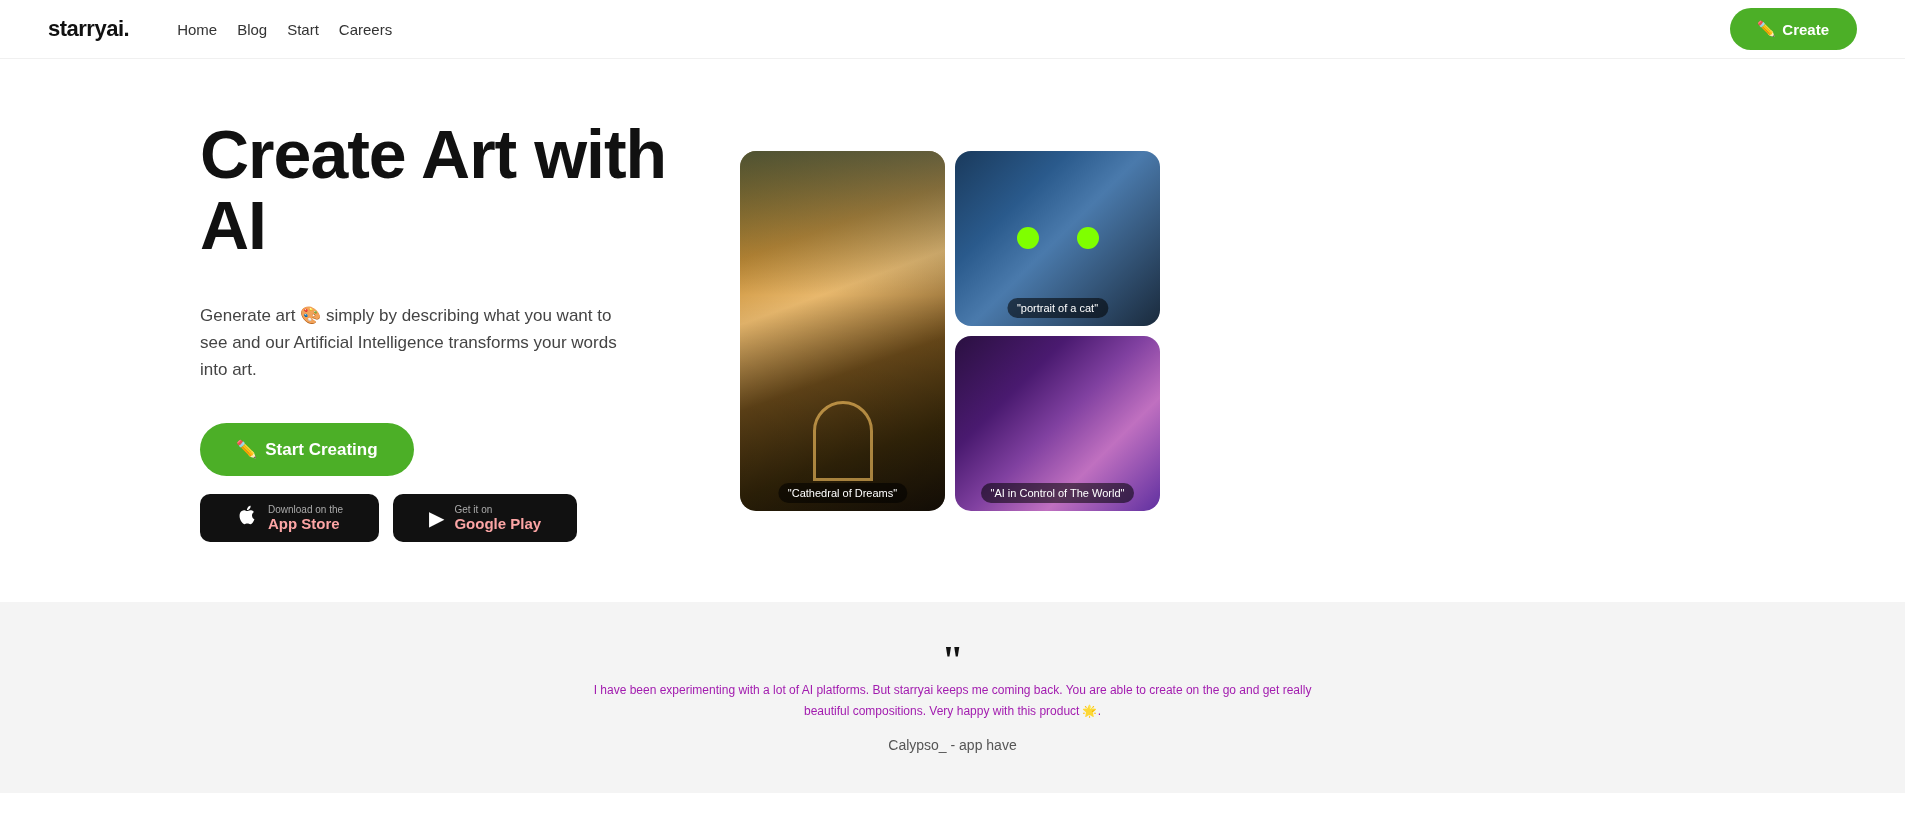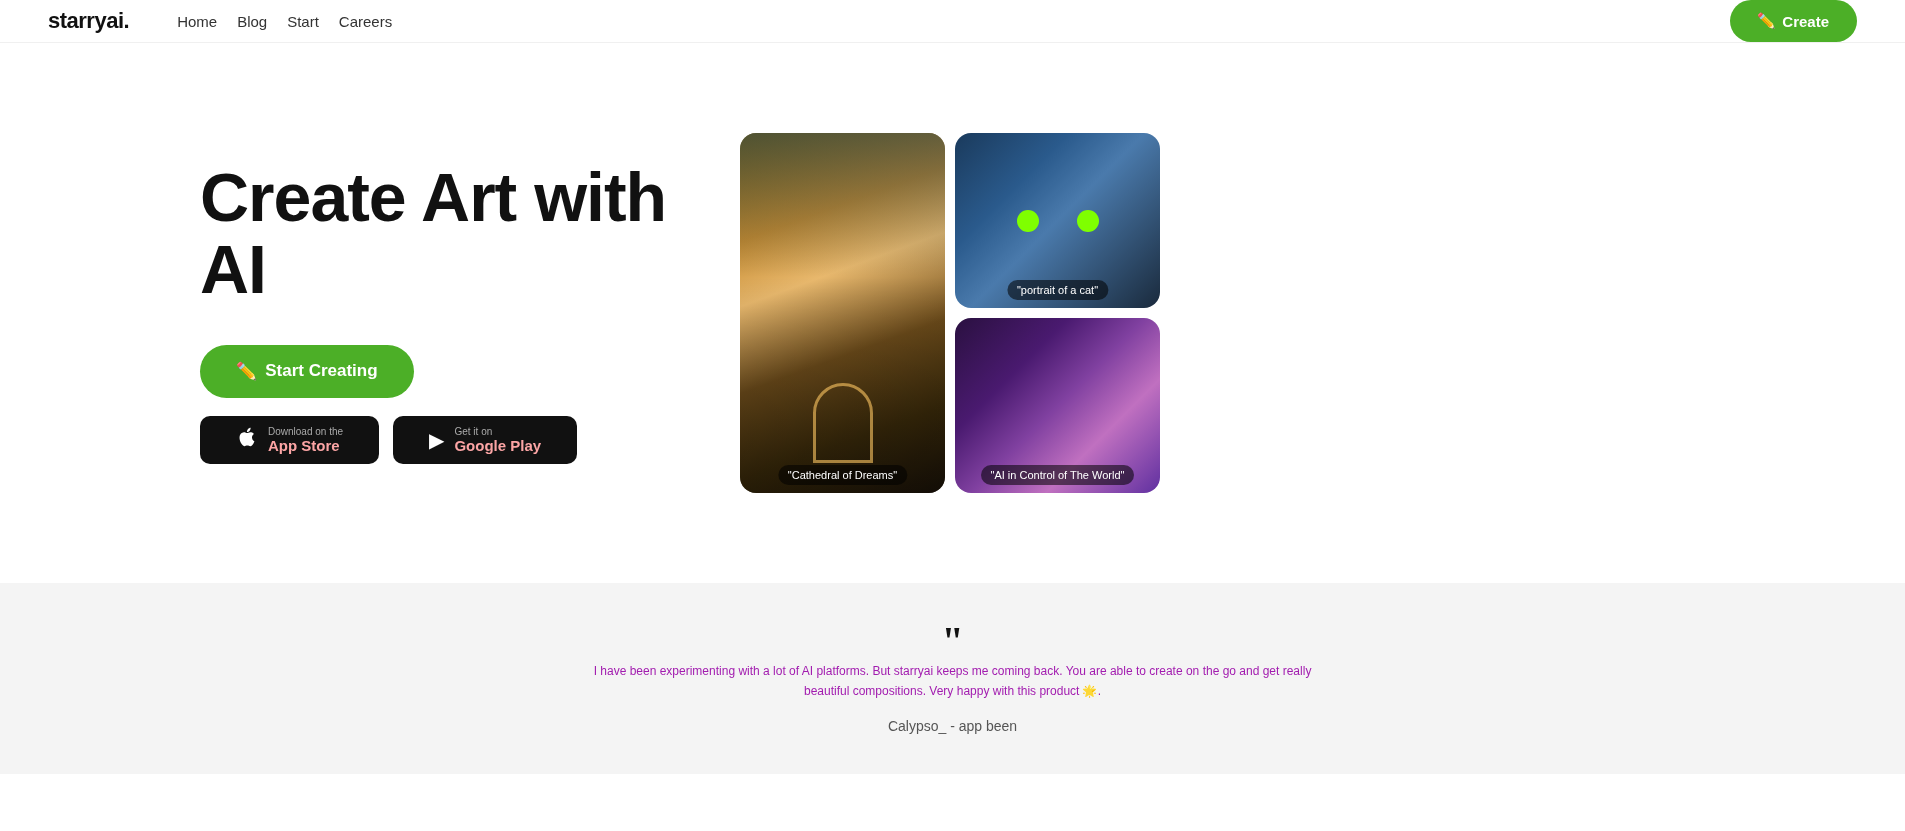--- a/index.html
+++ b/index.html
@@ -2,21 +2,21 @@
 <html><head>
   <meta charset="utf-8">
   <style>
     * { margin: 0; padding: 0; box-sizing: border-box; }
     body { font-family: -apple-system, BlinkMacSystemFont, 'Segoe UI', Helvetica, Arial, sans-serif; background: #fff; overflow-x: hidden; }
 
     
     nav {
       display: flex;
       align-items: center;
-      padding: 0 48px;
+      padding: 8px 48px;
       background: #fff;
       border-bottom: 1px solid #f0f0f0;
       position: sticky; top: 0; z-index: 100;
     }
     .nav-logo {
       font-size: 22px;
       font-weight: 800;
       letter-spacing: -0.5px;
       color: #111;
       margin-right: 48px;
@@ -235,20 +235,21 @@
   </div>
   <button class="nav-create-btn">
     <span>✏️</span>
     <span>Create</span>
   </button>
 </nav>
 
 <section class="hero">
   <div class="hero-left">
     <h1 class="hero-title">Create Art with AI</h1>
+    <p class="hero-subtitle">Generate art 🎨 simply by describing what you want to see and our Artificial Intelligence transforms your words into art.</p>
     <div class="hero-actions">
       <button class="btn-start">
         <span>✏️</span>
         <span>Start Creating</span>
       </button>
       <div class="store-btns">
         <button class="store-btn">
           <span style="font-size:22px;"><svg width="22" height="22" viewBox="0 0 24 24" fill="white">
                 <path d="M18.71 19.5c-.83 1.24-1.71 2.45-3.05 2.47-1.34.03-1.77-.79-3.29-.79-1.53 0-2 .77-3.27.82-1.31.05-2.3-1.32-3.14-2.53C4.25 17 2.94 12.45 4.7 9.39c.87-1.52 2.43-2.48 4.12-2.51 1.28-.02 2.5.87 3.29.87.78 0 2.26-1.07 3.8-.91.65.03 2.47.26 3.64 1.98-.09.06-2.17 1.28-2.15 3.81.03 3.02 2.65 4.03 2.68 4.04-.03.07-.42 1.44-1.38 2.83M13 3.5c.73-.83 1.94-1.46 2.94-1.5.13 1.17-.34 2.35-1.04 3.19-.69.85-1.83 1.51-2.95 1.42-.15-1.15.41-2.35 1.05-3.11z"></path>
               </svg></span>
@@ -288,14 +289,14 @@
     <div class="img-card short">
       <div class="img-space"></div>
       <div class="img-caption">"AI in Control of The World"</div>
     </div>
   </div>
 </section>
 
 <section class="testimonial">
   <div class="testimonial-quote-mark">"</div>
   <p class="testimonial-text">I have been experimenting with a lot of AI platforms. But starryai keeps me coming back. You are able to create on the go and get really beautiful compositions. Very happy with this product 🌟.</p>
-  <p class="testimonial-author">Calypso_ - app been</p>
+  <p class="testimonial-author">Calypso_ - app have</p>
 </section>
 
 </body></html>

